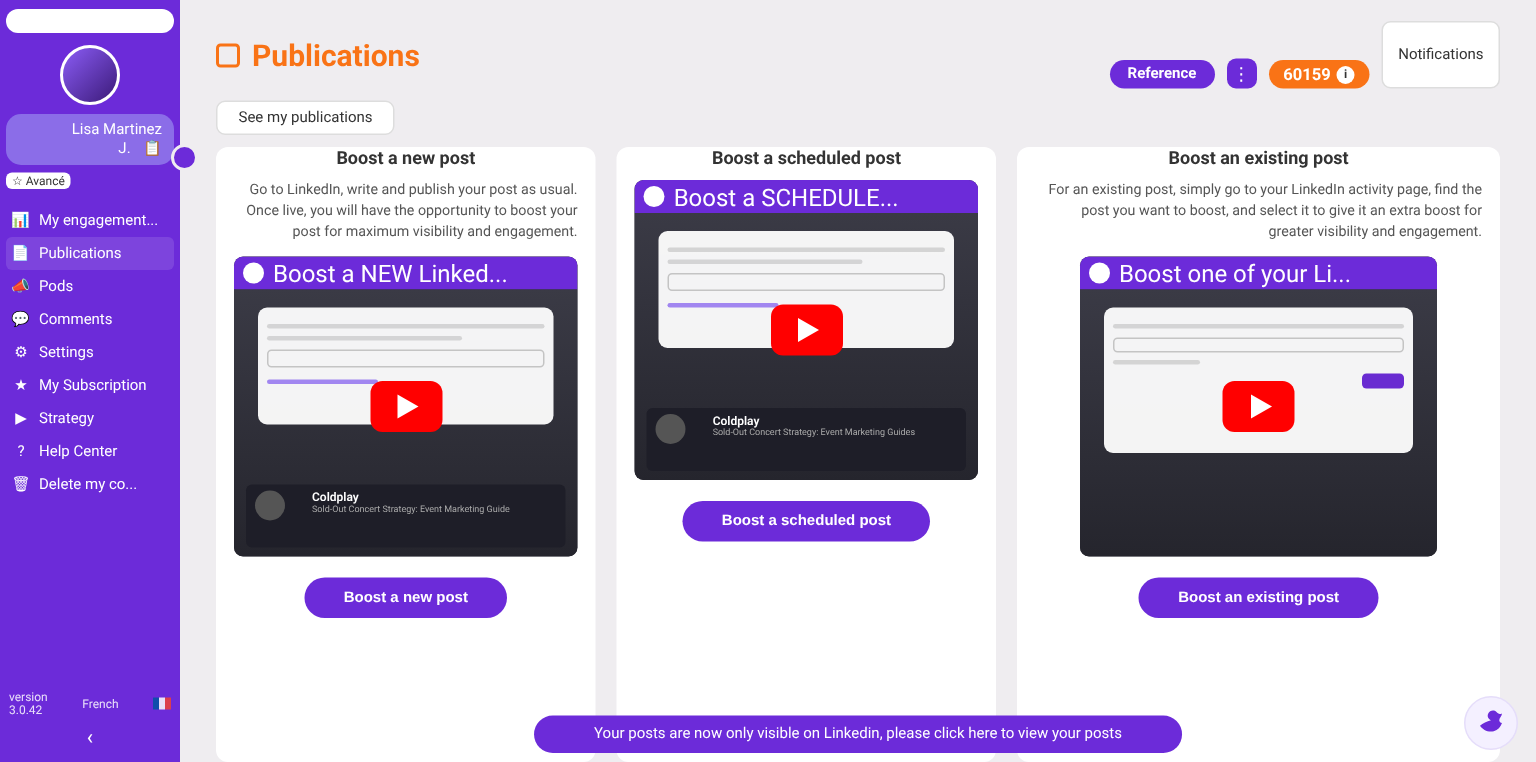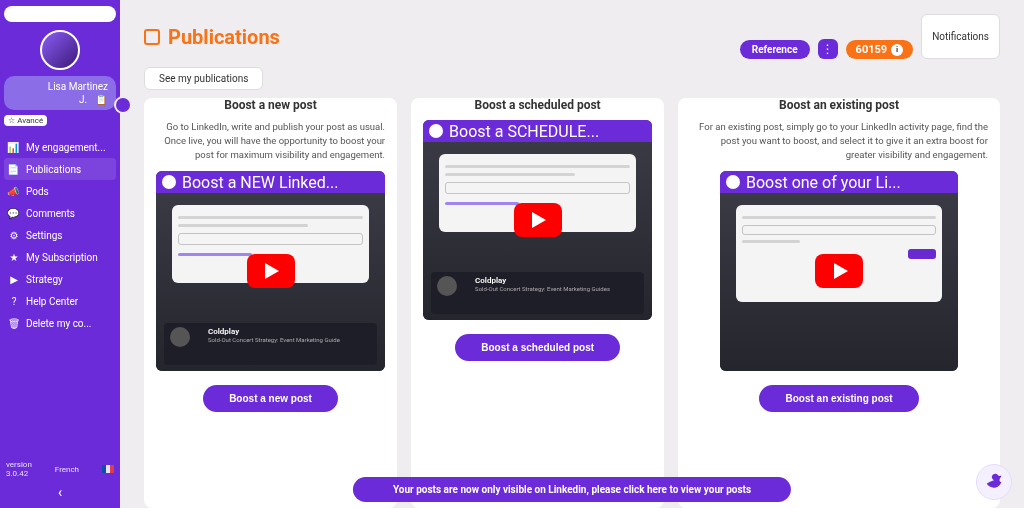--- a/index.html
+++ b/index.html
@@ -44,21 +44,21 @@
 .v-modal-line.purple{background:#a78bfa}
 .v-modal-box{height:12px;border:1px solid #ccc;border-radius:3px;margin-top:6px}
 .play{position:absolute;top:50%;left:50%;transform:translate(-50%,-50%);width:48px;height:34px;background:#ff0000;border-radius:8px;display:flex;align-items:center;justify-content:center}
 .play::after{content:'';border-left:14px solid #fff;border-top:8px solid transparent;border-bottom:8px solid transparent;margin-left:3px}
 .v-feed{position:absolute;bottom:6px;left:8px;right:8px;height:42px;background:#1e1e28;border-radius:4px;display:flex;gap:18px;padding:4px 6px}
 .v-feed-av{width:20px;height:20px;border-radius:50%;background:#555}
 .v-feed-tx{flex:1}
 .v-feed-t{color:#fff;font-size:8px;font-weight:600}
 .v-feed-s{color:#aaa;font-size:6px}
 .card-btn{background:#6c2bd9;color:#fff;border:none;border-radius:18px;padding:8px 26px;font-size:10px;font-weight:600;cursor:pointer}
-.banner{position:absolute;bottom:6px;left:50%;transform:translateX(-50%);background:#6c2bd9;color:#fff;border-radius:18px;padding:7px 40px;font-size:10px;font-weight:700}
+.banner{position:absolute;bottom:6px;left:50%;transform:translateX(-50%);background:#6c2bd9;color:#fff;border-radius:18px;padding:7px 40px;font-size:10px;font-weight:400}
 .floating-icon{position:absolute;bottom:8px;right:12px;width:36px;height:36px;border-radius:50%;background:#f4f0ff;border:1px solid #e5ddfa;display:flex;align-items:center;justify-content:center}
 .floating-icon svg{width:22px;height:22px}
 .dock-notch{position:absolute;left:114px;top:96px;width:18px;height:18px;border-radius:50%;background:#6c2bd9;border:2px solid #efedf0}
 </style>
 </head>
 <body>
 
 <div class="app">
   <aside class="sidebar">
     <div class="search-pill"></div>

